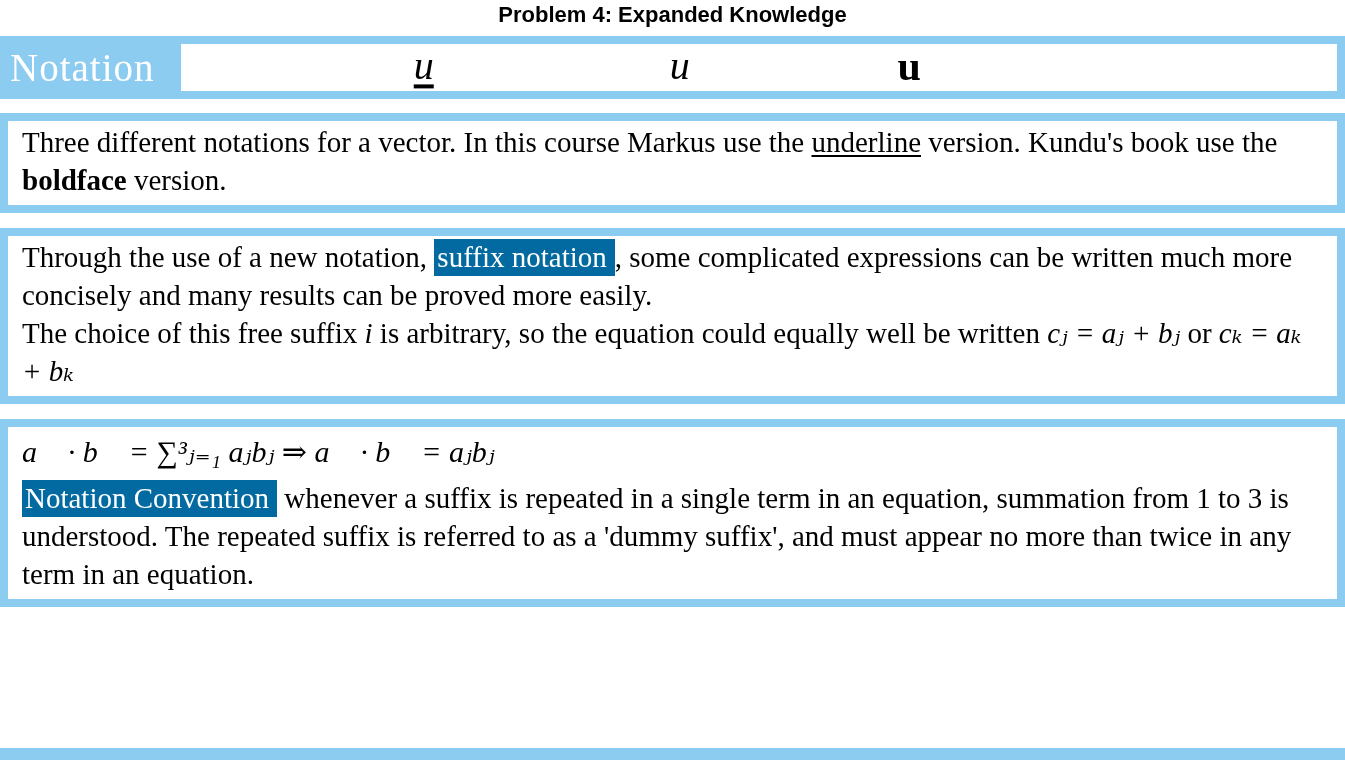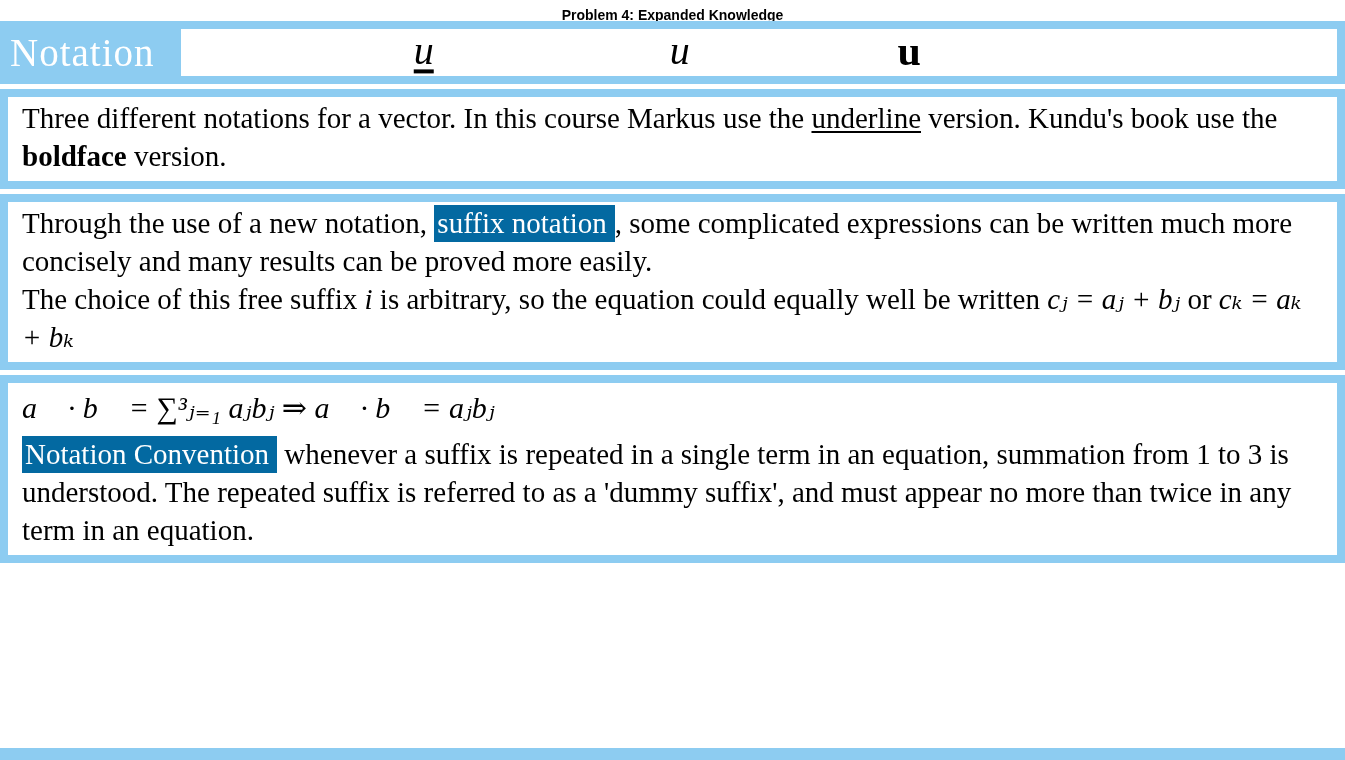--- a/index.html
+++ b/index.html
@@ -5,44 +5,44 @@
   * { box-sizing: border-box; }
   html, body { margin: 0; padding: 0; }
   body {
     width: 1345px; height: 760px; overflow: hidden;
     background: #ffffff; color: #000;
     font-family: "Liberation Serif", "DejaVu Serif", serif;
     position: relative;
   }
   .title {
     font-family: "Liberation Sans", "DejaVu Sans", sans-serif;
-    font-weight: 700; font-size: 14px; text-align: center;
-    height: 21px; line-height: 30px;
+    font-weight: 700; font-size: 22px; text-align: center;
+    height: 36px; line-height: 30px;
   }
   
   .notation-row {
-    position: relative; height: 63px; background: #8dccf1; margin-bottom: 5px;
+    position: relative; height: 63px; background: #8dccf1; margin-bottom: 14px;
   }
   .notation-label {
     position: absolute; left: 10px; top: 50%; transform: translateY(-52%);
     color: #ffffff; font-size: 39px; letter-spacing: 1px;
   }
   .notation-values {
     position: absolute; left: 181px; right: 8px; top: 8px; bottom: 8px;
     background: #ffffff;
   }
   .sym {
     position: absolute; top: 50%; transform: translate(-50%, -54%);
     font-size: 40px; line-height: 1;
   }
   .sym-underline { left: 21%; font-style: italic; text-decoration: underline; text-underline-offset: 5px; }
   .sym-arrow    { left: 44.5%; font-style: italic; }
   .sym-bold     { left: 63%; font-weight: 700; font-size: 42px; }
   
-  .block { background: #8dccf1; padding: 8px; margin-bottom: 5px; }
+  .block { background: #8dccf1; padding: 8px; margin-bottom: 15px; }
   .inner {
     background: #ffffff; padding: 2px 14px 6px;
     font-size: 29px; line-height: 38px;
   }
   p { margin: 0; }
   .hl { background: #0369a1; color: #ffffff; padding: 2px 8px 3px 3px; }
   .u  { text-decoration: underline; text-underline-offset: 3px; }
   .b  { font-weight: 700; }
   .math { font-style: italic; }
   .eq {

